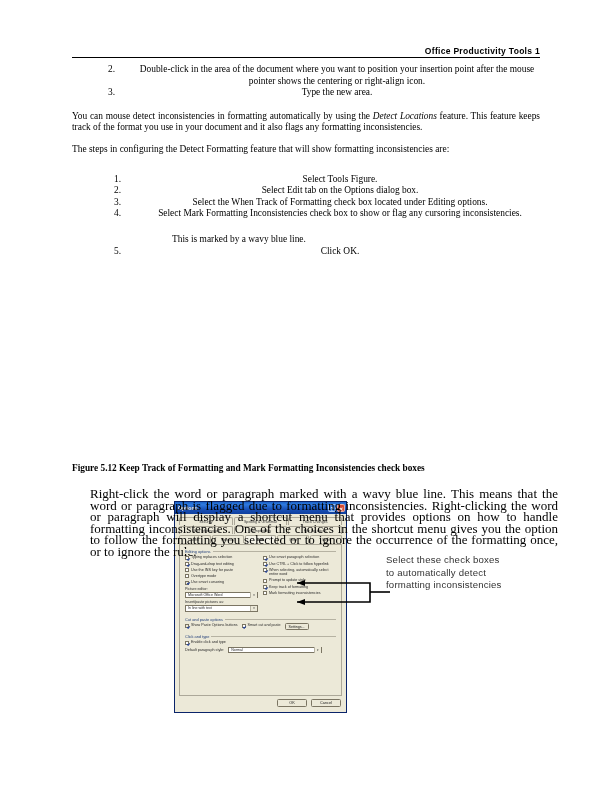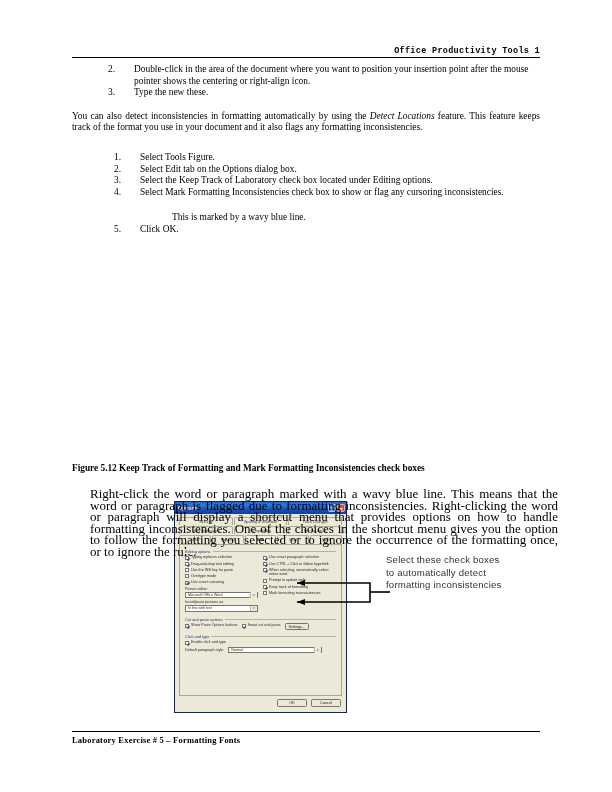--- a/index.html
+++ b/index.html
@@ -23,21 +23,21 @@
   }
 
   
   .header {
     position: absolute;
     left: 72px; top: 46px;
     width: 468px;
   }
   .header-title {
     text-align: right;
-    font-family: Liberation Mono, monospace;
+    font-family: Liberation Sans, sans-serif;
     font-weight: bold;
     font-size: 8.5px;
     letter-spacing: 0.3px;
     padding-bottom: 1px;
   }
   .header-rule {
     border-bottom: 1.6px solid #000;
     width: 100%;
   }
 
@@ -79,21 +79,21 @@
   .li {
     display: flex;
     align-items: flex-start;
     margin: 0;
   }
   .li .num {
     width: 26px;
     flex: 0 0 26px;
     text-align: left;
   }
-  .li .txt { flex: 1 1 auto; }
+  .li .txt { flex: 1 1 auto; text-align: center; }
 
   .list-indent-a { margin-left: 36px; }
   .list-indent-b { margin-left: 42px; }
 
   .ital { font-style: italic; }
 
   .spacer-8 { height: 8px; }
   .spacer-12 { height: 12px; }
   .spacer-14 { height: 14px; }
 
@@ -353,43 +353,44 @@
 
   <div class="content">
 
     <div class="ol list-indent-a">
       <div class="li">
         <span class="num">2.</span>
         <span class="txt">Double-click in the area of the document where you want to position your insertion point after the mouse pointer shows the centering or right-align icon.</span>
       </div>
       <div class="li">
         <span class="num">3.</span>
-        <span class="txt">Type the new these.</span>
+        <span class="txt">Type the new area.</span>
       </div>
     </div>
 
     <div class="spacer-12"></div>
 
-    <p class="para"><span>You can also detect inconsistencies in formatting automatically by using the </span><span class="ital">Detect Locations</span><span> feature. This feature keeps track of the format you use in your document and it also flags any formatting inconsistencies.</span></p>
-
+    <p class="para"><span>You can mouse detect inconsistencies in formatting automatically by using the </span><span class="ital">Detect Locations</span><span> feature. This feature keeps track of the format you use in your document and it also flags any formatting inconsistencies.</span></p>
+
+    <p class="para">The steps in configuring the Detect Formatting feature that will show formatting inconsistencies are:</p>
 
     <div class="spacer-8"></div>
 
     <div class="ol list-indent-b">
       <div class="li">
         <span class="num">1.</span>
         <span class="txt">Select Tools        Figure.</span>
       </div>
       <div class="li">
         <span class="num">2.</span>
         <span class="txt">Select Edit tab on the Options dialog box.</span>
       </div>
       <div class="li">
         <span class="num">3.</span>
-        <span class="txt">Select the Keep Track of Laboratory check box located under Editing options.</span>
+        <span class="txt">Select the When Track of Formatting check box located under Editing options.</span>
       </div>
       <div class="li">
         <span class="num">4.</span>
         <span class="txt">Select Mark Formatting Inconsistencies check box to show or flag any cursoring inconsistencies.</span>
       </div>
     </div>
 
     <div class="spacer-14"></div>
 
     <div class="note-line">This is marked by a wavy blue line.</div>
@@ -562,18 +563,14 @@
     </svg>
 
     <div class="callout-text">Select these check boxes to automatically detect formatting inconsistencies</div>
 
   </div>
 
   <div class="caption">Figure 5.12 Keep Track of Formatting and Mark Formatting Inconsistencies check boxes</div>
 
   <div class="after-figure">Right-click the word or paragraph marked with a wavy blue line.  This means that the word or paragraph is flagged due to formatting inconsistencies.  Right-clicking the word or paragraph will display a shortcut menu that provides options on how to handle formatting inconsistencies.   One of the choices in the shortcut menu gives you the option to follow the formatting you selected or to ignore the occurrence of the formatting once, or to ignore the rule.</div>
 
-  <div class="footer">
-    <div class="footer-rule"></div>
-    <div class="footer-title">Laboratory Exercise # 5 – Formatting Fonts</div>
-  </div>
 
 </div>
 
 </body></html>

